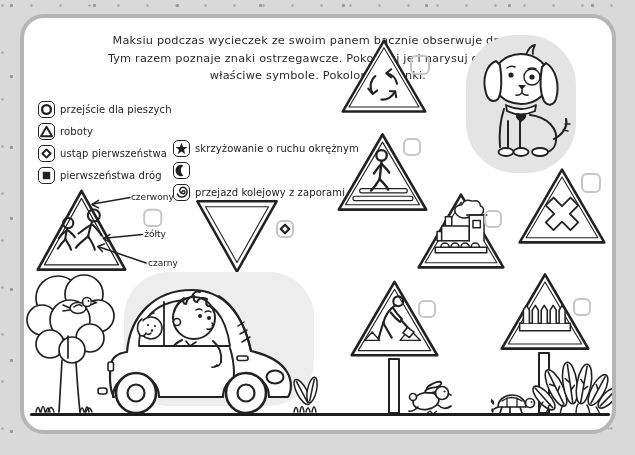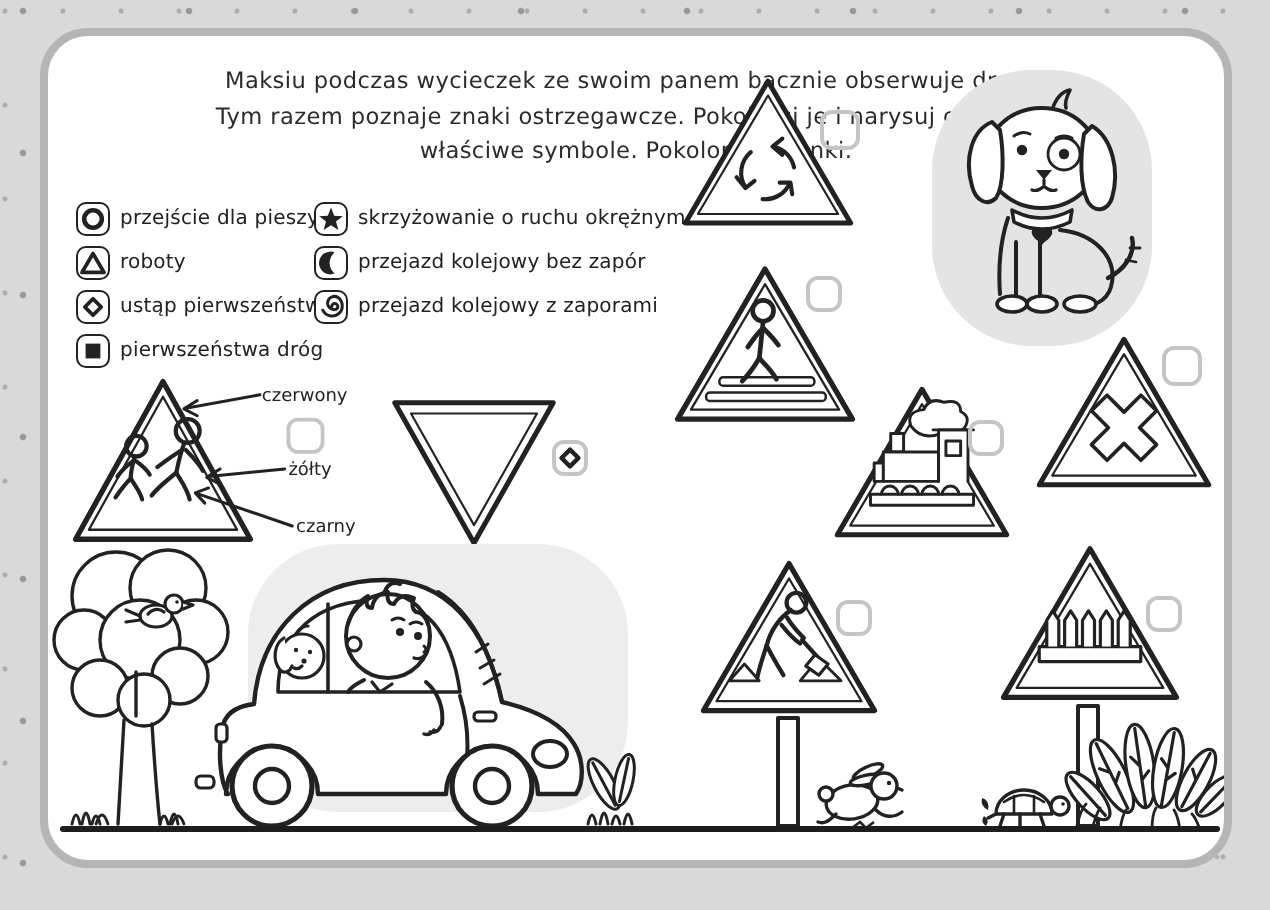--- a/index.html
+++ b/index.html
@@ -19,21 +19,21 @@
     position:absolute;left:20px;top:14px;width:596px;height:420px;
     background:#fff;border:4px solid #b5b5b5;border-radius:24px;
     box-sizing:border-box;overflow:hidden;
   }
   .intro{
     position:absolute;left:28px;right:28px;top:14px;text-align:center;
     font-size:11.3px;line-height:1.55;color:#2b2b2b;letter-spacing:.2px;
   }
   .legend{position:absolute;top:80px;}
   .legend.colL{left:14px;}
-  .legend.colR{left:133px;}
+  .legend.colR{left:149px;margin-top:39px;}
   .lrow{display:flex;align-items:center;height:22px;}
   .libox{
     width:17px;height:17px;border:1.8px solid #222;border-radius:5px;
     display:flex;align-items:center;justify-content:center;flex:0 0 auto;
     background:#fff;box-sizing:border-box;
   }
   .ltxt{font-size:10px;color:#222;margin-left:5px;white-space:nowrap;letter-spacing:.1px;}
   .abox{
     position:absolute;width:18px;height:18px;border:2px solid #c5c5c5;
     border-radius:6px;box-sizing:border-box;background:transparent;
@@ -109,21 +109,20 @@
           </svg>
       </span>
       <span class="ltxt">skrzyżowanie o ruchu okrężnym</span>
     </div>
     <div class="lrow">
       <span class="libox">
         <svg width="13" height="13">
             <path d="M8.3 1.2 A5.7 5.7 0 1 0 8.3 11.8 A6.9 6.9 0 0 1 8.3 1.2 Z" fill="#222"></path>
           </svg>
       </span>
-      <span class="ltxt">przejazd kolejowy bez zapór</span>
     </div>
     <div class="lrow">
       <span class="libox">
         <svg width="13" height="13">
             <path d="M6.9 6.2 a1.5 1.5 0 1 1 1.5 1.6 a3.3 3.3 0 1 1 1.6 -6 a5.1 5.1 0 1 1 -7.6 6.3" fill="none" stroke="#222" stroke-width="1.5" stroke-linecap="round"></path>
           </svg>
       </span>
       <span class="ltxt">przejazd kolejowy z zaporami</span>
     </div>
   </div>

